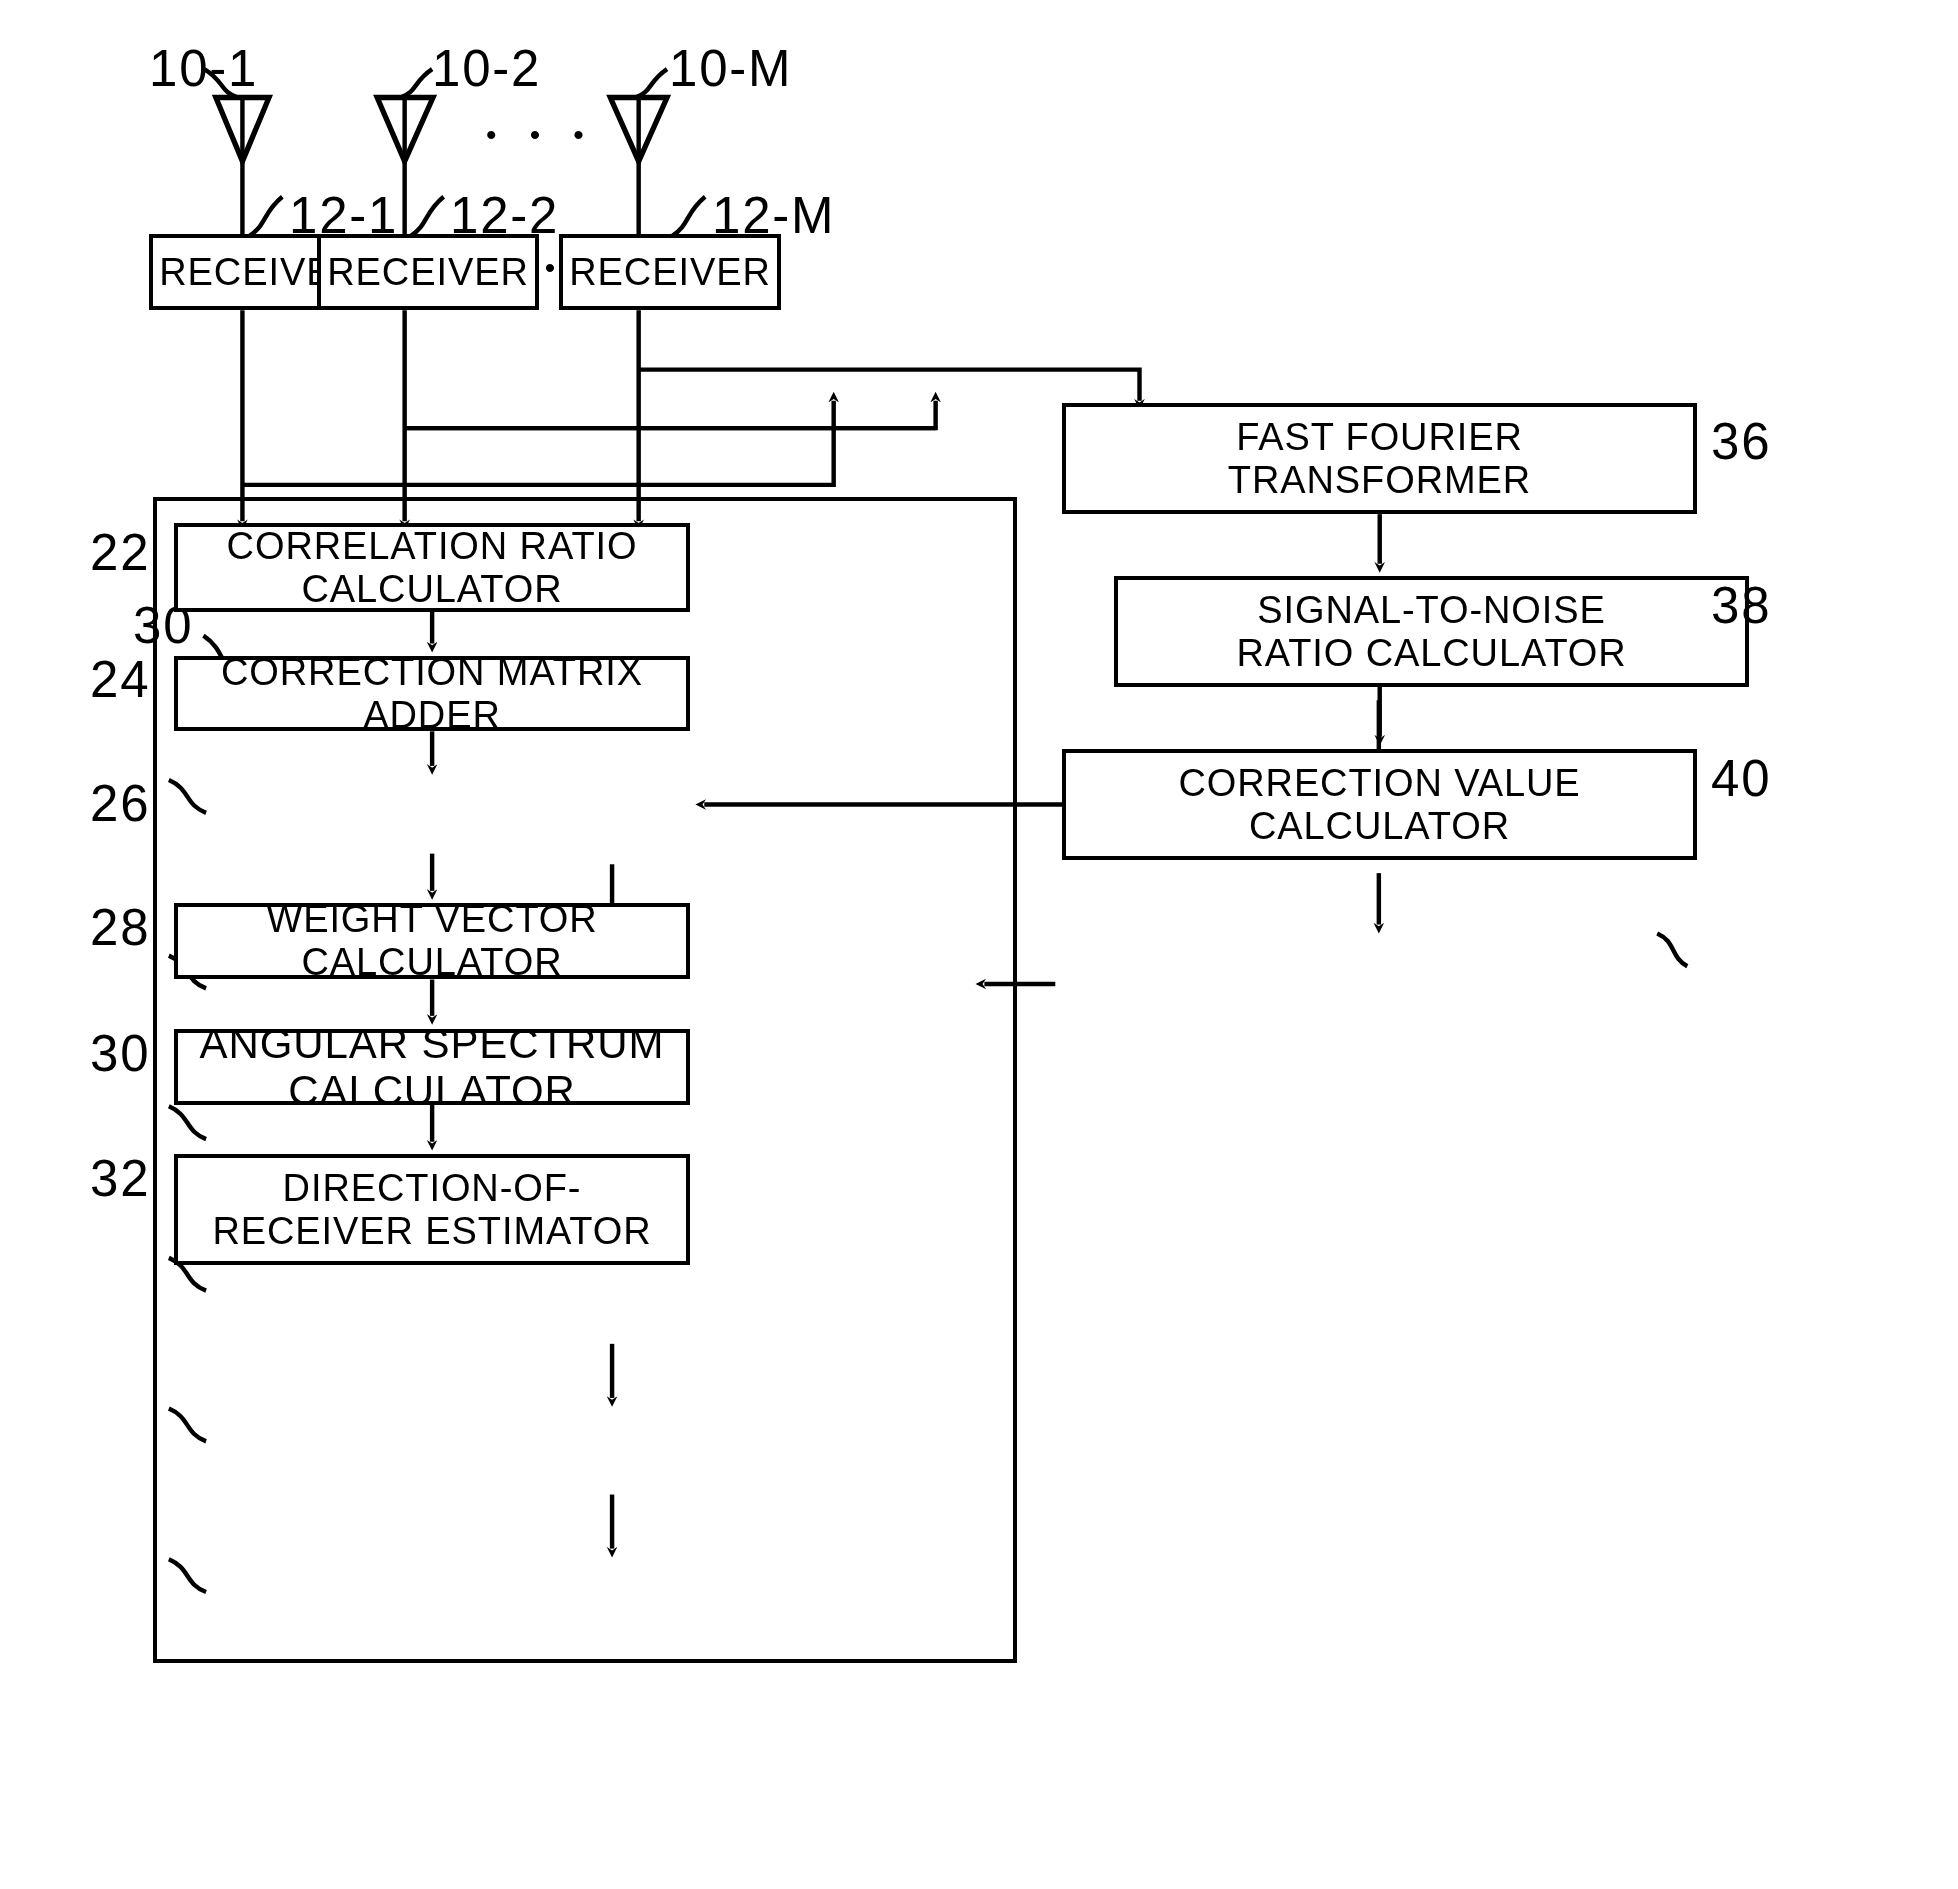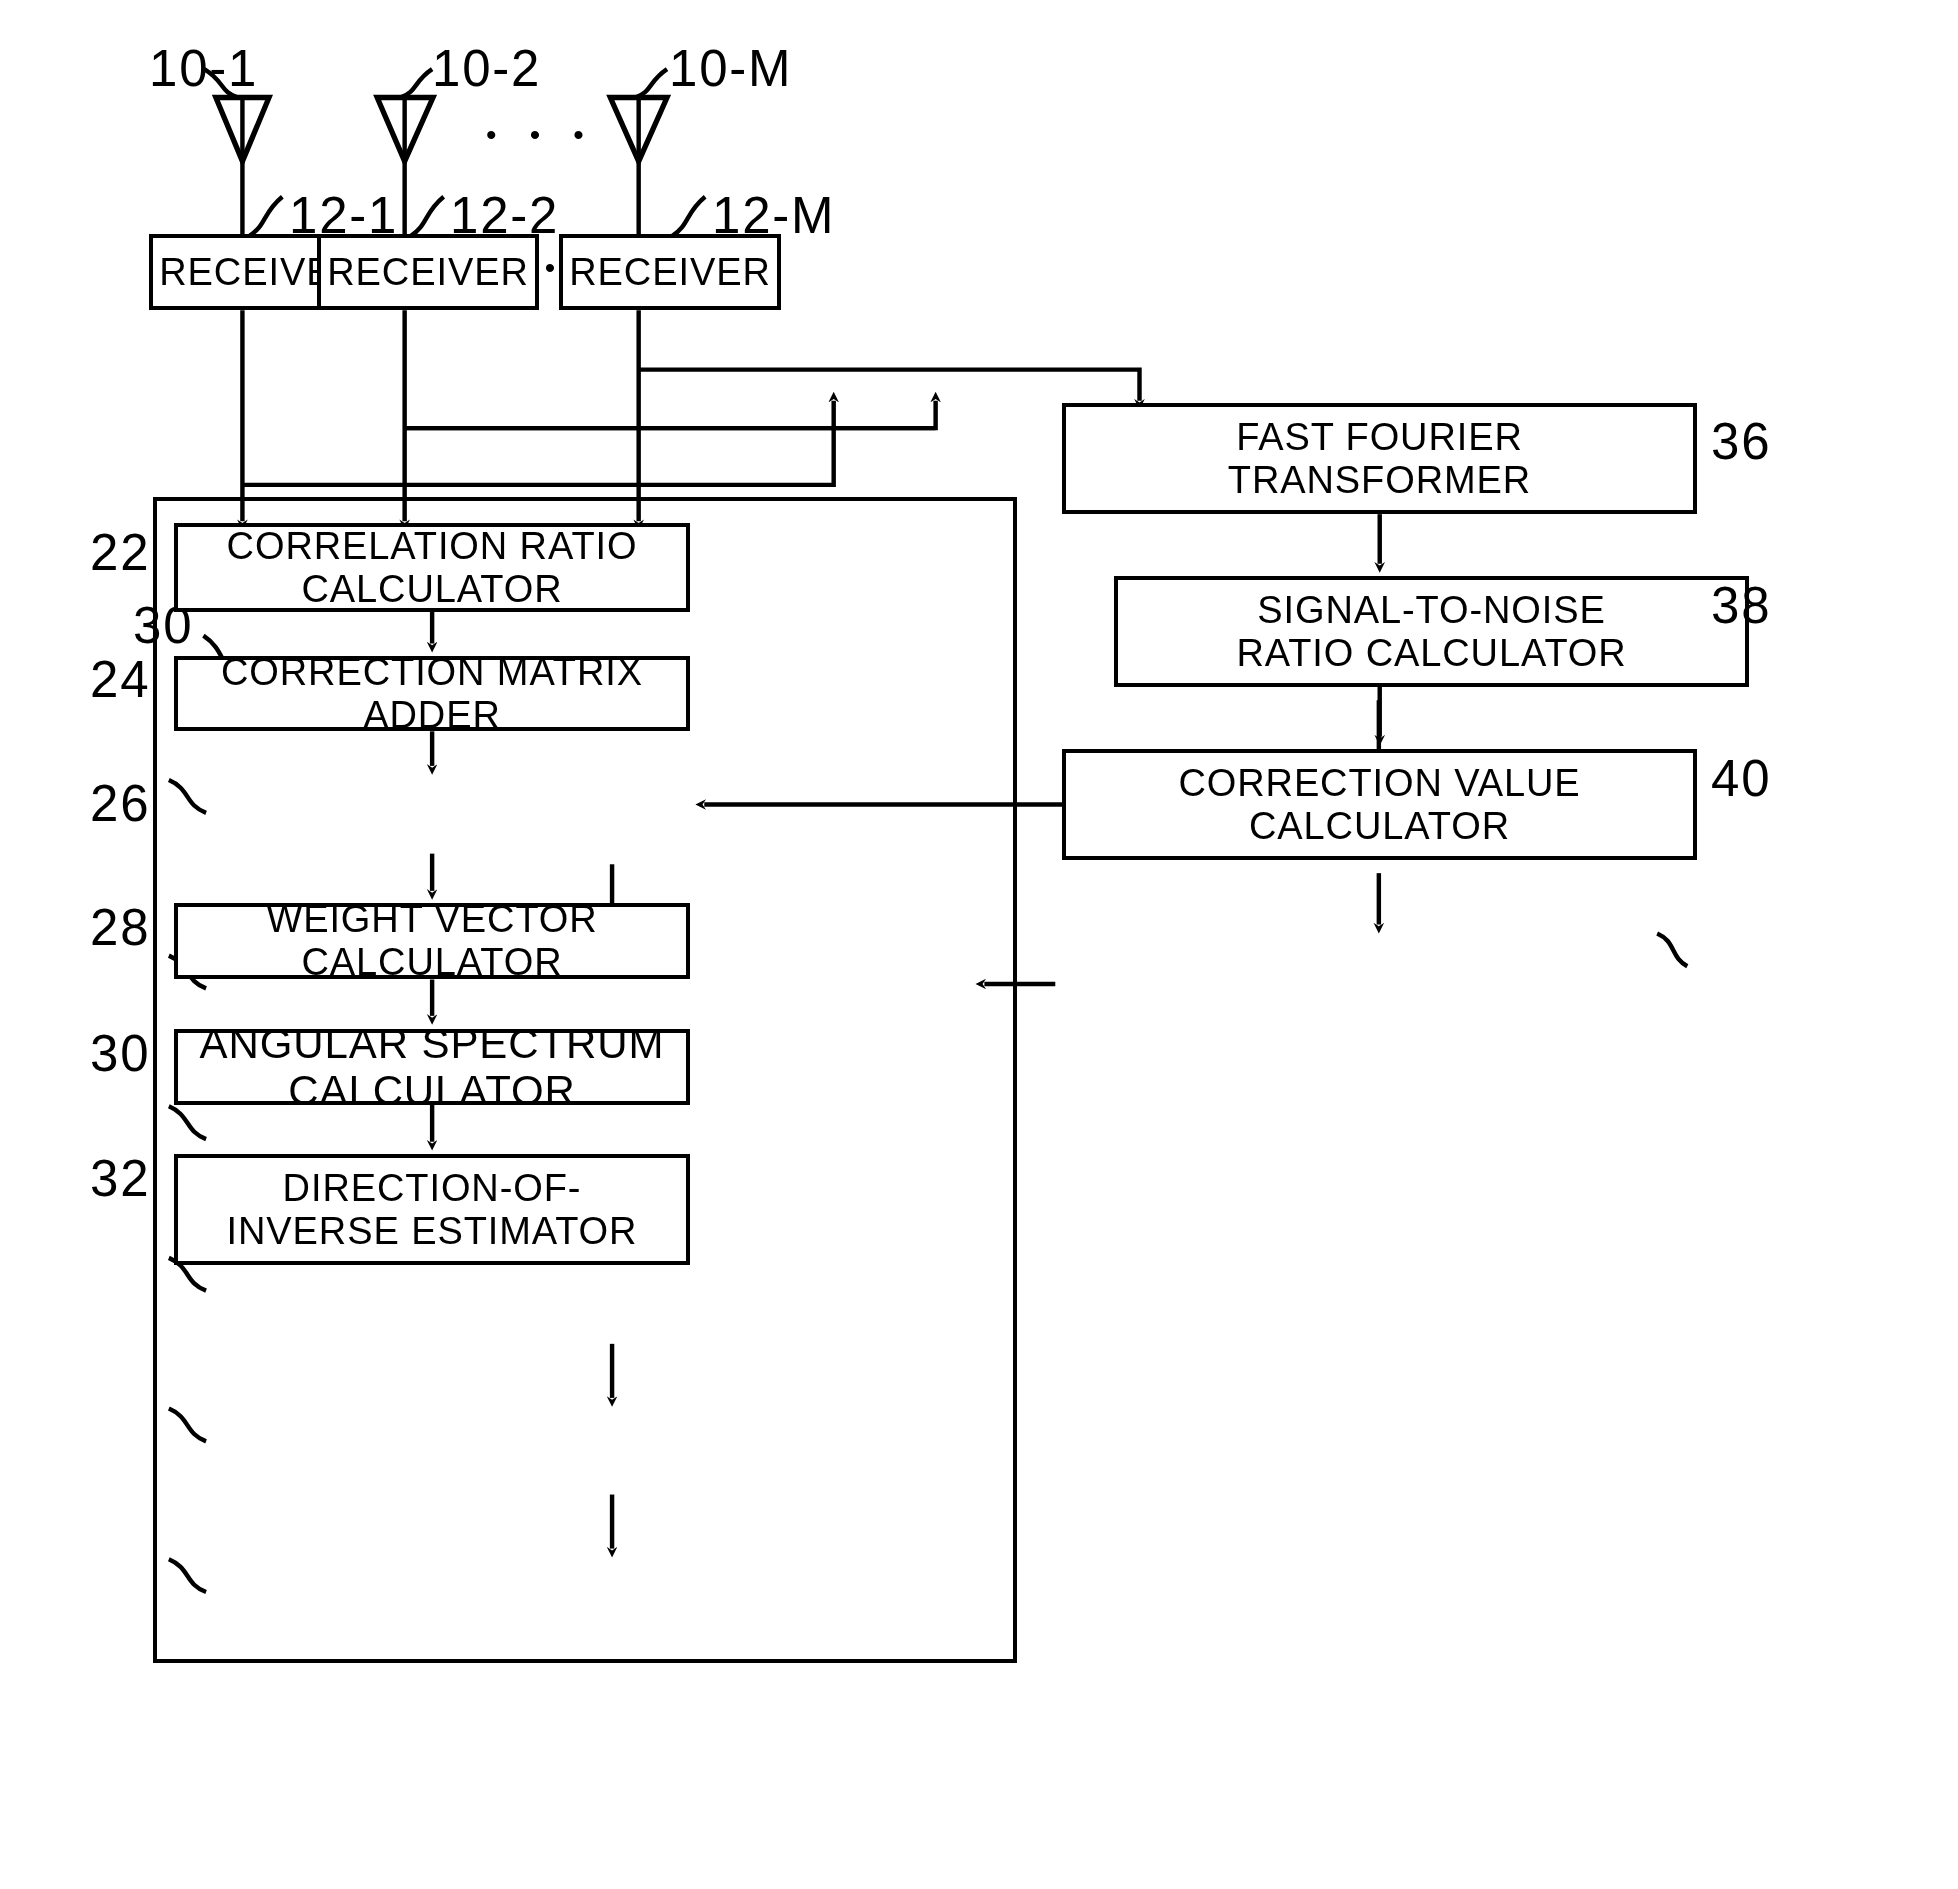--- a/index.html
+++ b/index.html
@@ -157,21 +157,21 @@
 
   <div class="ref" style="left:90px;top:1024px;">30</div>
   <div class="blk small" style="left:174px;top:1029px;width:516px;height:76px;">
     <span>ANGULAR SPECTRUM CALCULATOR</span>
   </div>
 
   <div class="ref" style="left:90px;top:1149px;">32</div>
   <div class="blk" style="left:174px;top:1154px;width:516px;height:111px;">
     <span>
       <span>DIRECTION-OF-</span>
-      <span>INVERSE ESTIMATOR</span>
+      <span>RECEIVER ESTIMATOR</span>
     </span>
   </div>
 
   <div class="blk" style="left:1062px;top:403px;width:635px;height:111px;">
     <span>
       <span>FAST FOURIER</span>
       <span>TRANSFORMER</span>
     </span>
   </div>
   <div class="ref" style="left:1711px;top:412px;">36</div>

